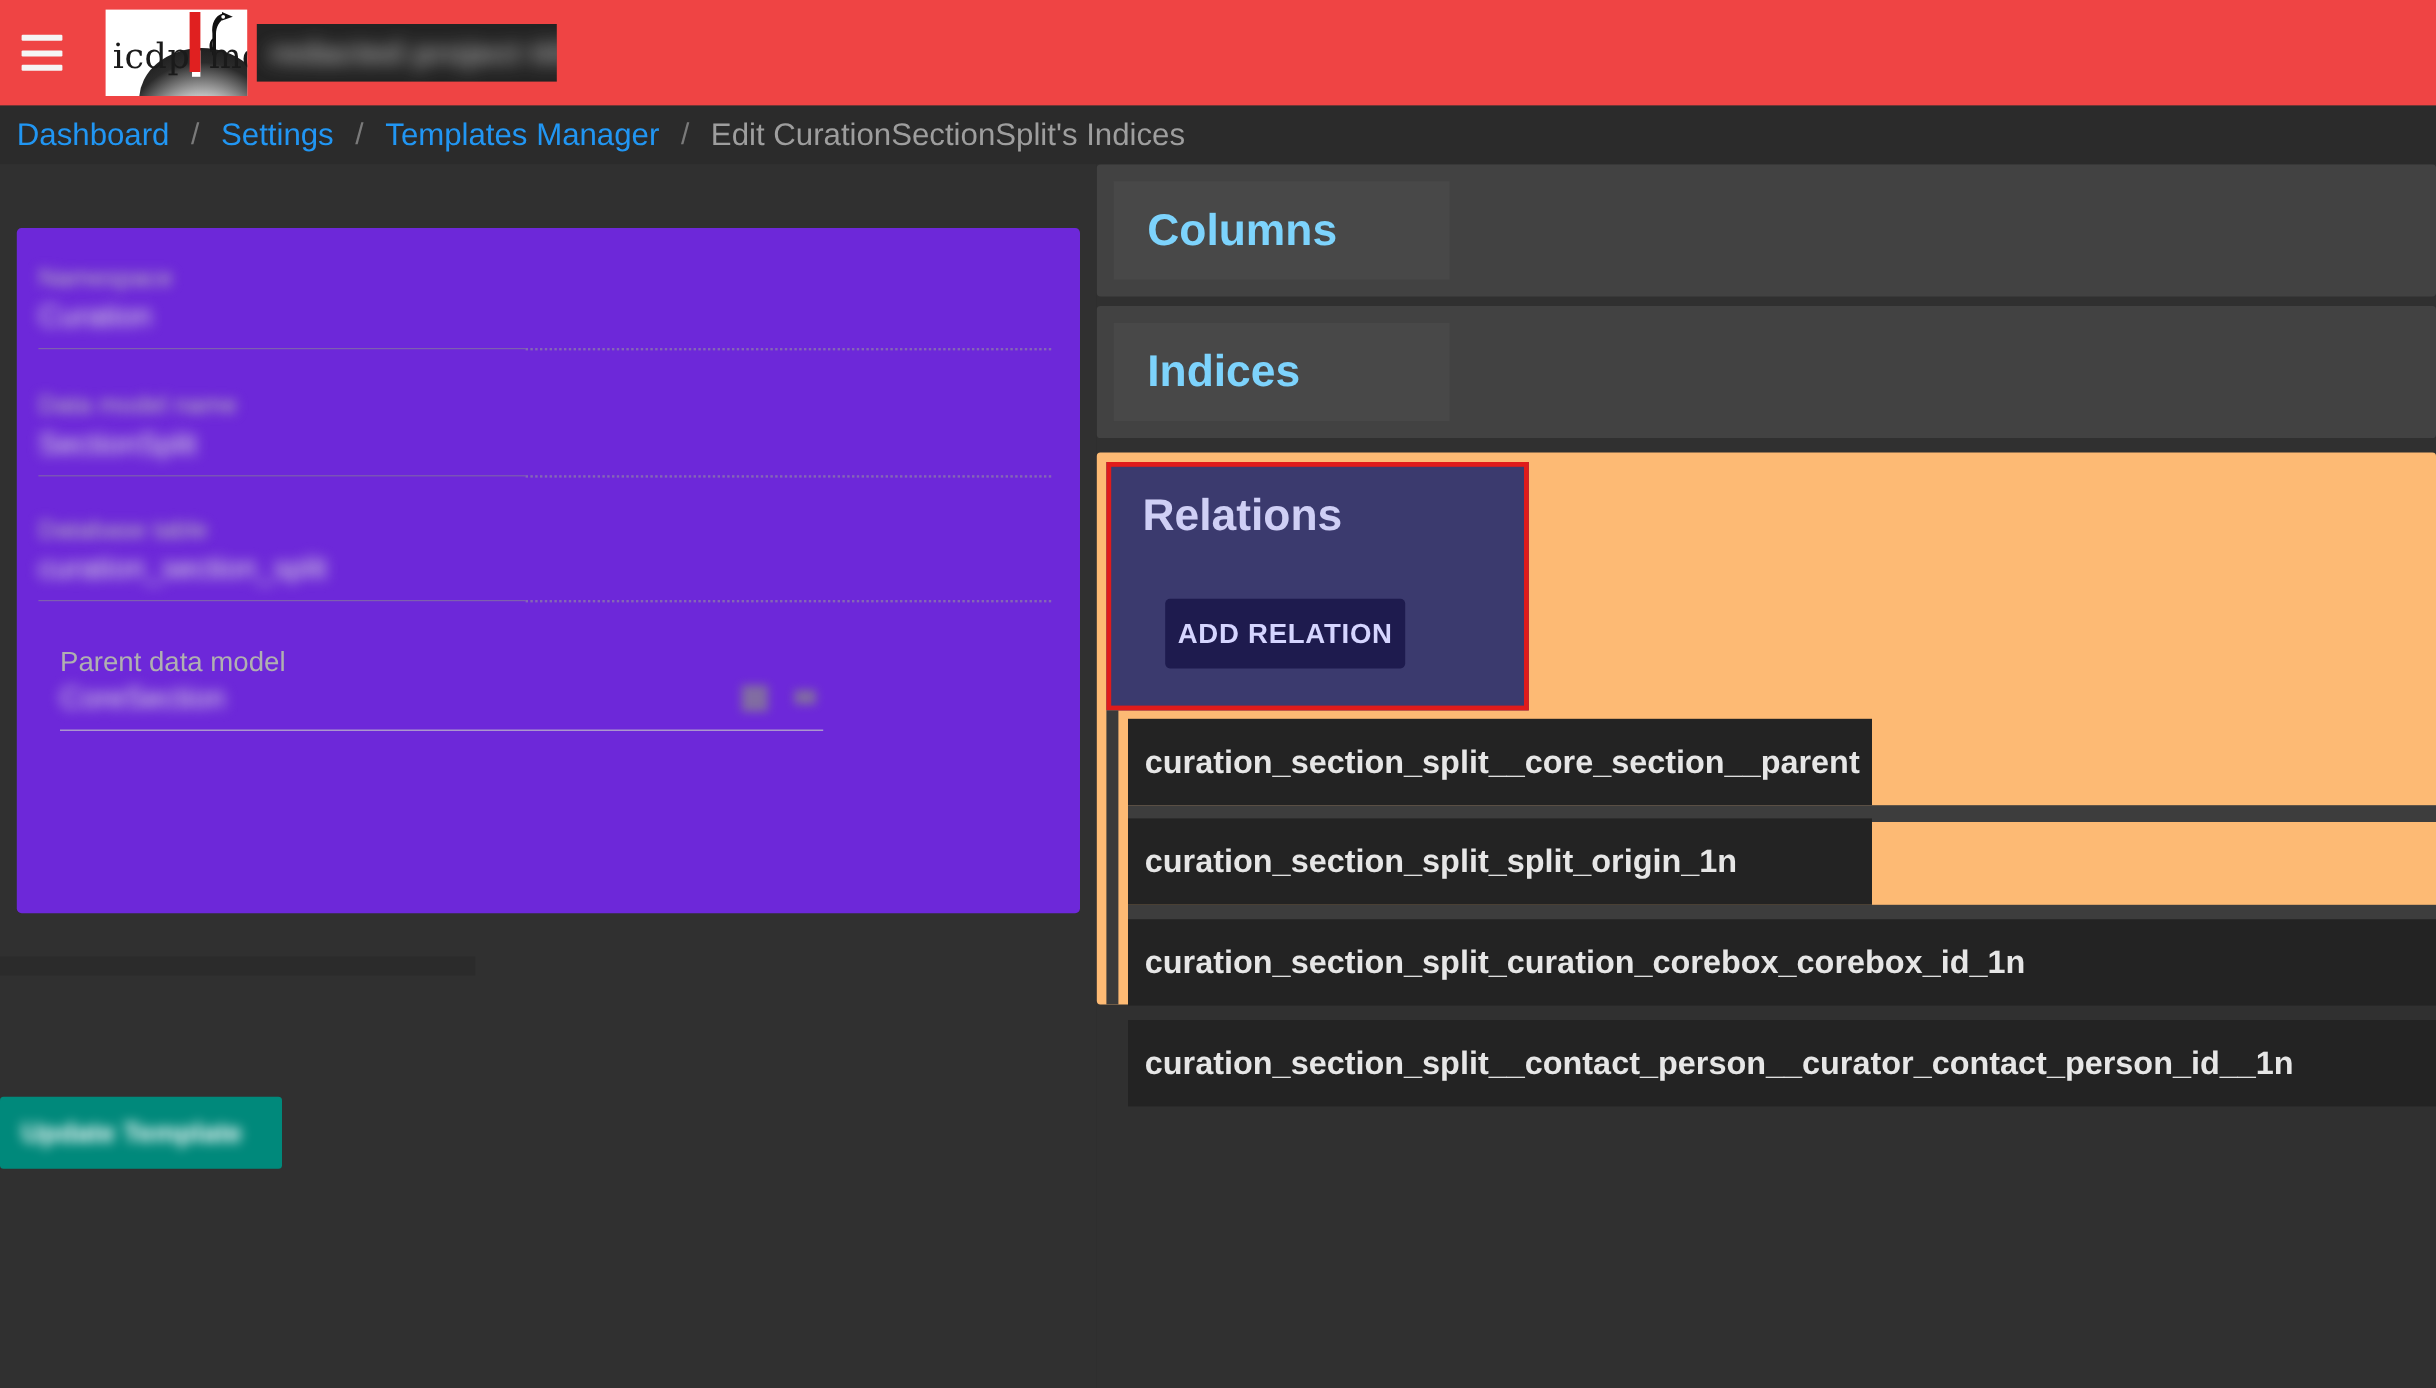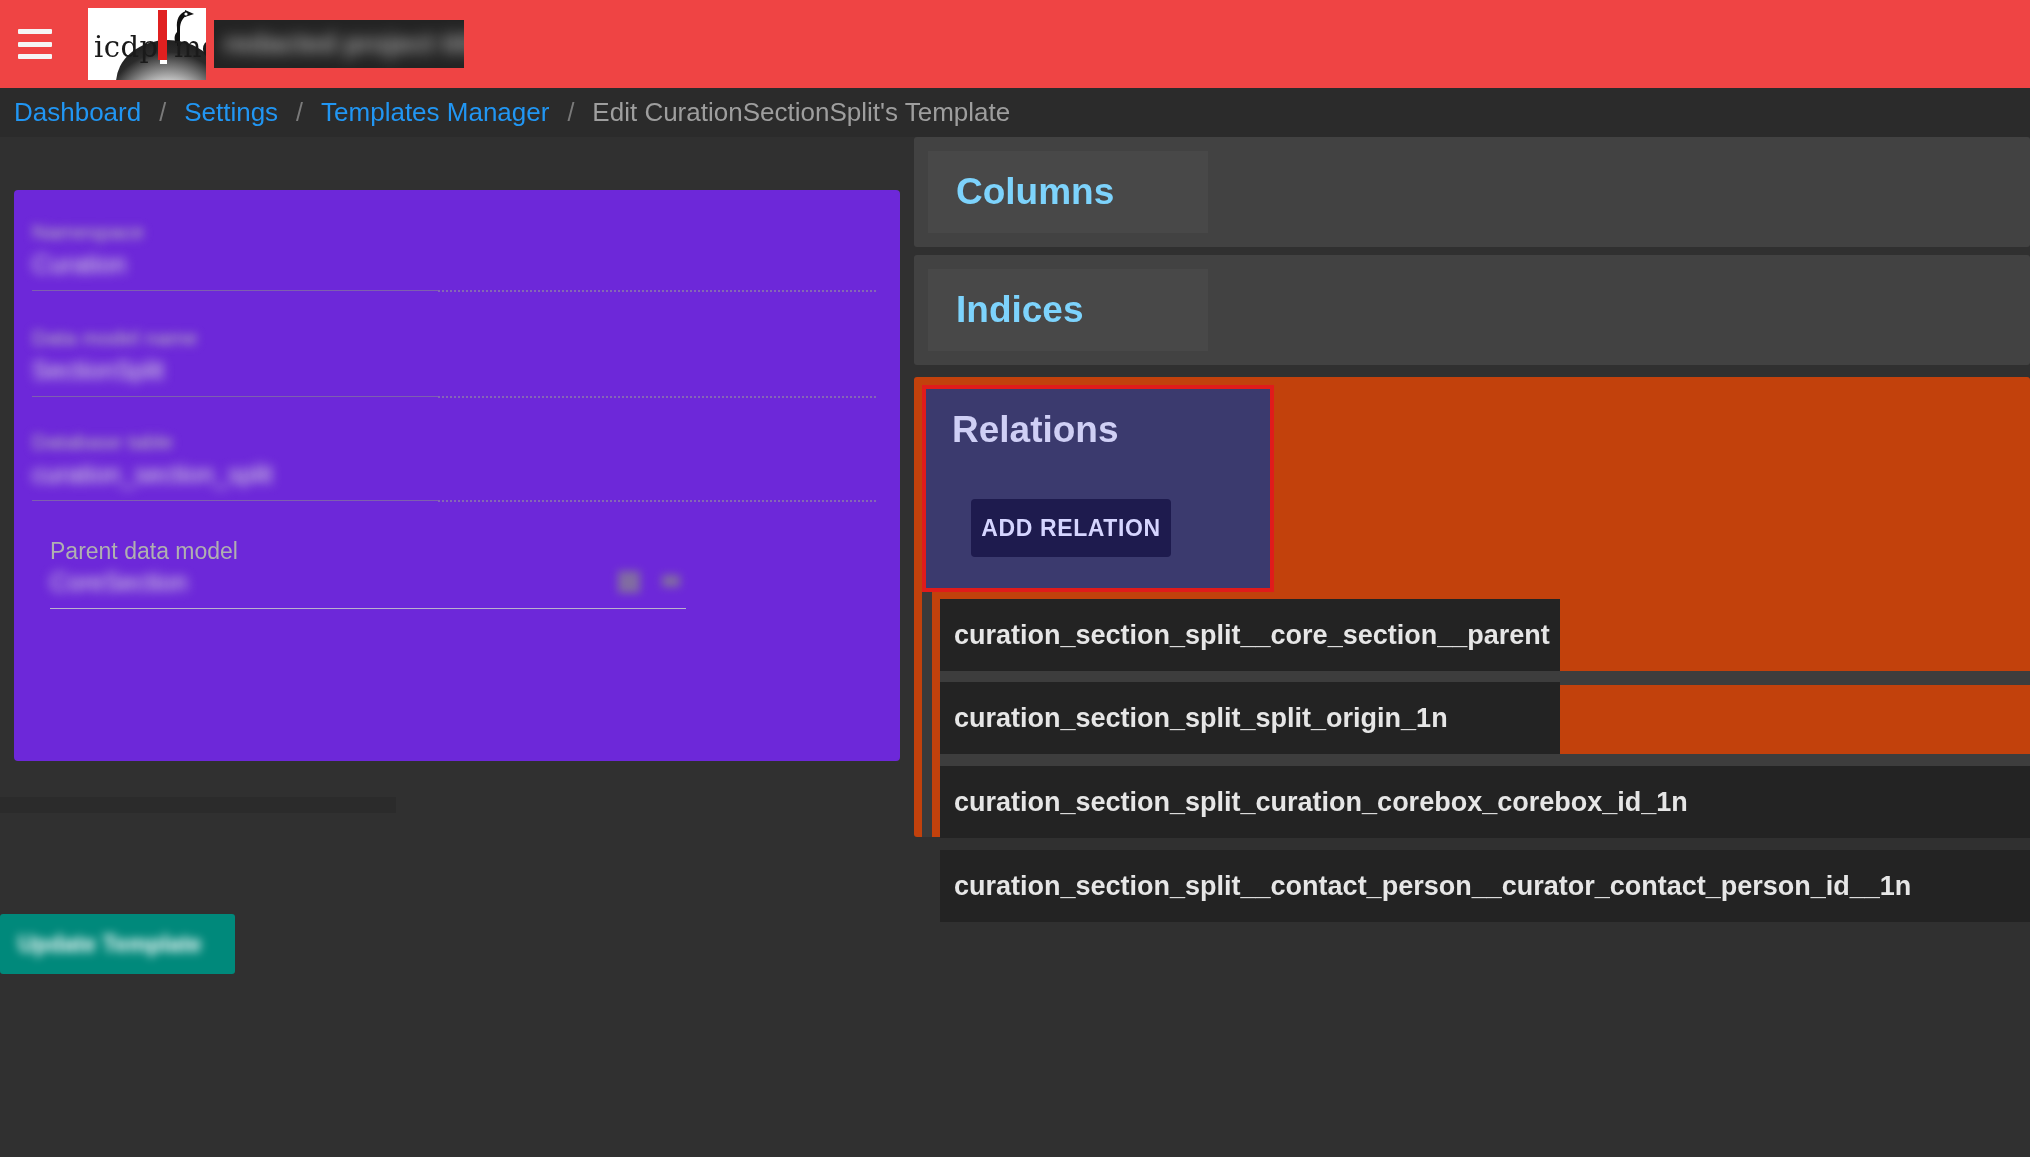--- a/index.html
+++ b/index.html
@@ -177,21 +177,21 @@
   }
   .panel-title {
     color: #7dd3fc; font-size: 37px; font-weight: 700;
     white-space: nowrap;
   }
 
   
   .relations-wrap {
     position: absolute; left: 0; top: 240px;
     width: 1116px; height: 460px;
-    background: #c2410c; border-radius: 3px; padding-left: 44px;
+    background: #fdba74; border-radius: 3px; padding-left: 44px;
   }
   .relations-card {
     position: absolute; left: 8px; top: 8px;
     width: 352px; height: 207px;
     background: #3b3a6e;
     border: 4px solid #e01b1b;
   }
   .relations-title {
     position: absolute; left: 26px; top: 20px;
     color: #cfcff5; font-size: 37px; font-weight: 700;
@@ -258,21 +258,21 @@
   </div>
 </div>
 
 <div class="breadcrumb-bar">
   <span class="crumb">Dashboard</span>
   <span class="crumb-sep">/</span>
   <span class="crumb">Settings</span>
   <span class="crumb-sep">/</span>
   <span class="crumb">Templates Manager</span>
   <span class="crumb-sep">/</span>
-  <span class="crumb current">Edit CurationSectionSplit's Template</span>
+  <span class="crumb current">Edit CurationSectionSplit's Indices</span>
 </div>
 
 <div class="main">
 
   <div class="left-pane">
     <div class="left-card">
 
       <div class="blur-field" style="left:18px; top:30px;">
         <div class="blur-label">Namespace</div>
         <div class="blur-value">Curation</div>

